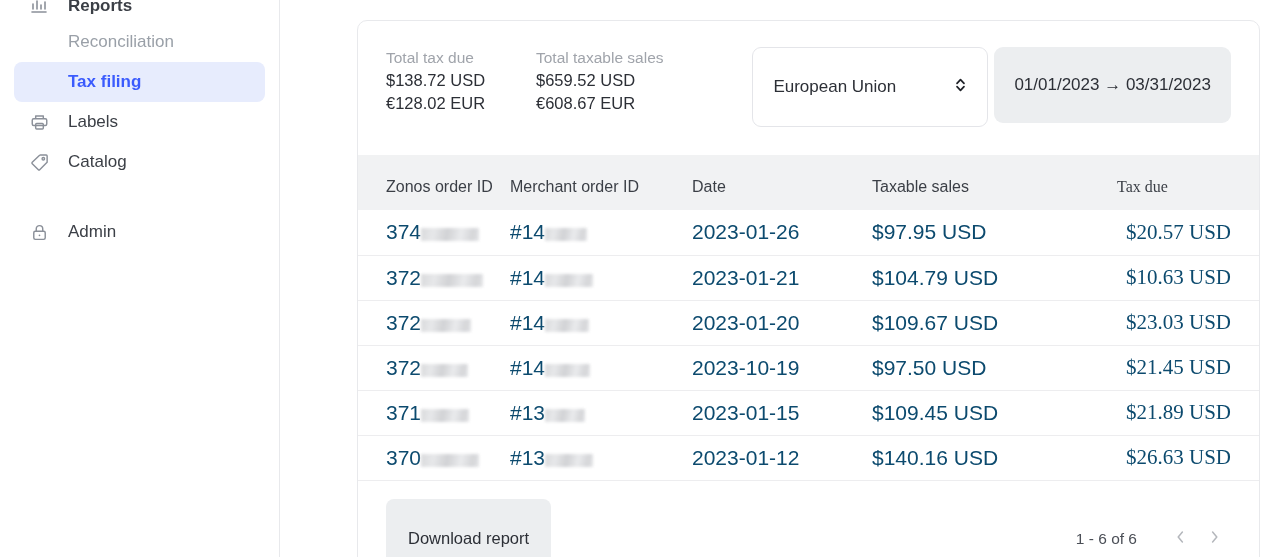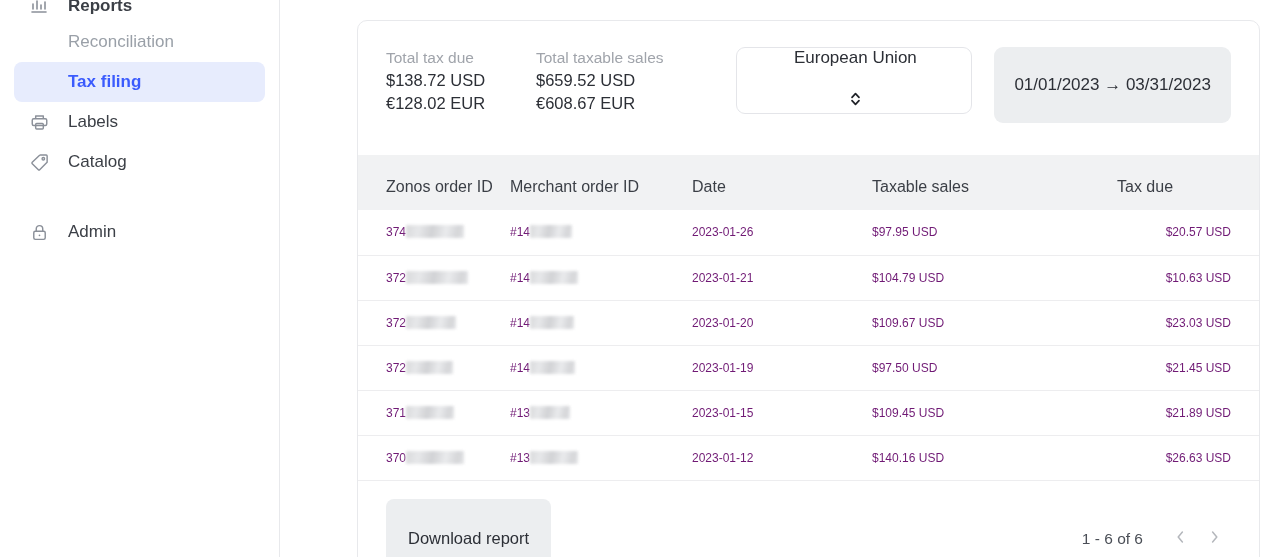--- a/index.html
+++ b/index.html
@@ -84,29 +84,28 @@
     font-size: 15.5px; color: #a0a4ab;
     line-height: 22px; white-space: nowrap;
   }
   .stat-val {
     font-size: 16.5px; color: #2c2f36;
     line-height: 23px; white-space: nowrap;
   }
   .summary-spacer { flex: 1 1 auto; }
 
   .select-box {
-    width: 236px; height: 67px;
+    width: 236px; height: 80px;
     border: 1px solid #e4e5e9;
     border-radius: 9px;
     display: flex; align-items: center;
     padding: 0 18px 0 20px;
     background: #fff;
     cursor: pointer;
-    margin-right: 22px;
-    flex-direction: column;
+    margin-right: 6px;
   }
   .select-box .sel-text {
     flex: 1 1 auto; font-size: 17px; color: #2c2f36;
     white-space: nowrap;
   }
   .select-box .sel-icon { flex: 0 0 16px; color: #1f2228; }
 
   .date-box {
     min-width: 236px; height: 76px;
     background: #eceef0;
@@ -123,33 +122,33 @@
   .tbl thead tr { background: #f1f2f3; }
   .tbl th {
     font-weight: normal;
     font-size: 16px;
     color: #3b3f46;
     text-align: left;
     padding: 23px 0 14px 0;
     height: 46px;
   }
   .tbl td {
-    font-size: 12px;
-    color: #701a75;
+    font-size: 21px;
+    color: #0c4a6e;
     padding: 0;
     height: 45px;
     border-top: 1px solid #ededef;
     vertical-align: middle;
   }
   .tbl tbody tr:first-child td { border-top: none; }
   .col-zonos { width: 152px; padding-left: 28px !important; }
   .col-merch { width: 182px; }
   .col-date  { width: 180px; }
   .col-sales { width: 245px; }
-  .col-tax   { text-align: right; padding-right: 28px !important; }
+  .col-tax   { text-align: right; padding-right: 28px !important; font-family: Liberation Serif, serif; }
 
   .redact {
     display: inline-block;
     vertical-align: -2px;
     border-radius: 1px;
     background: linear-gradient(100deg,#d7d8da 0%,#e6e7e9 22%,#cfd0d3 45%,#e9eaec 68%,#d3d4d7 88%,#e3e4e6 100%);
     filter: blur(1.6px);
     opacity: .95;
   }
 
@@ -164,21 +163,21 @@
     background: #eceef0;
     border: none;
     border-radius: 8px;
     font-family: inherit;
     font-size: 16.5px;
     color: #2c2f36;
     padding: 30px 22px;
     cursor: pointer;
   }
   .foot-spacer { flex: 1 1 auto; }
-  .pg-count { font-size: 15.5px; color: #4b4f57; margin-right: 20px; }
+  .pg-count { font-size: 15.5px; color: #4b4f57; margin-right: 26px; }
   .pg-btn {
     width: 34px; height: 34px;
     display: inline-flex; align-items: center; justify-content: center;
     color: #b4b7bc; cursor: pointer; background: none; border: none;
   }
 </style>
 </head>
 <body>
 
 <div class="app">
@@ -304,21 +303,21 @@
             <tr>
               <td class="col-zonos"><span>372</span><span class="redact" style="width:50px;height:13px;"></span></td>
               <td class="col-merch"><span>#14</span><span class="redact" style="width:44px;height:13px;"></span></td>
               <td class="col-date"><span>2023-01-20</span></td>
               <td class="col-sales"><span>$109.67 USD</span></td>
               <td class="col-tax"><span>$23.03 USD</span></td>
             </tr>
             <tr>
               <td class="col-zonos"><span>372</span><span class="redact" style="width:47px;height:13px;"></span></td>
               <td class="col-merch"><span>#14</span><span class="redact" style="width:45px;height:13px;"></span></td>
-              <td class="col-date"><span>2023-01-19</span></td>
+              <td class="col-date"><span>2023-10-19</span></td>
               <td class="col-sales"><span>$97.50 USD</span></td>
               <td class="col-tax"><span>$21.45 USD</span></td>
             </tr>
             <tr>
               <td class="col-zonos"><span>371</span><span class="redact" style="width:48px;height:13px;"></span></td>
               <td class="col-merch"><span>#13</span><span class="redact" style="width:40px;height:13px;"></span></td>
               <td class="col-date"><span>2023-01-15</span></td>
               <td class="col-sales"><span>$109.45 USD</span></td>
               <td class="col-tax"><span>$21.89 USD</span></td>
             </tr>

